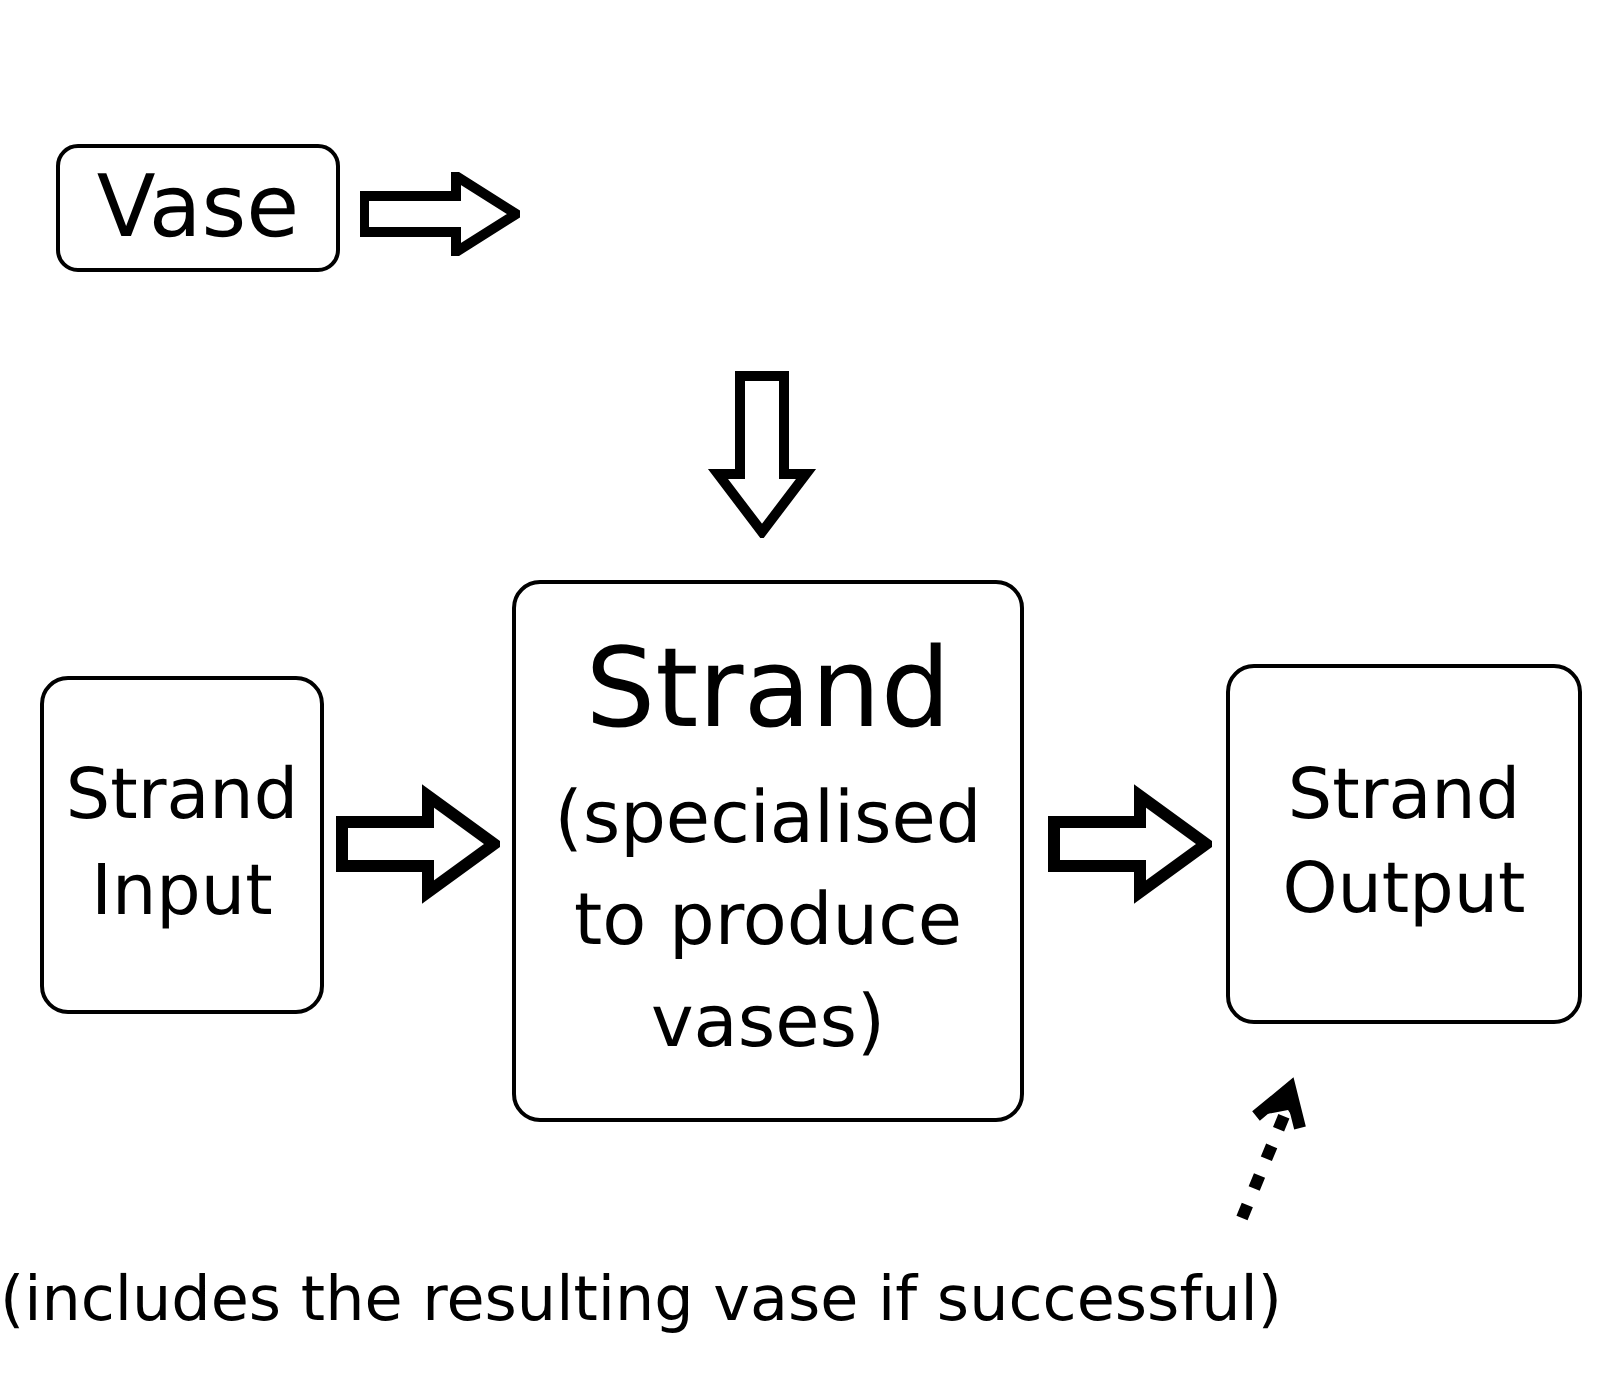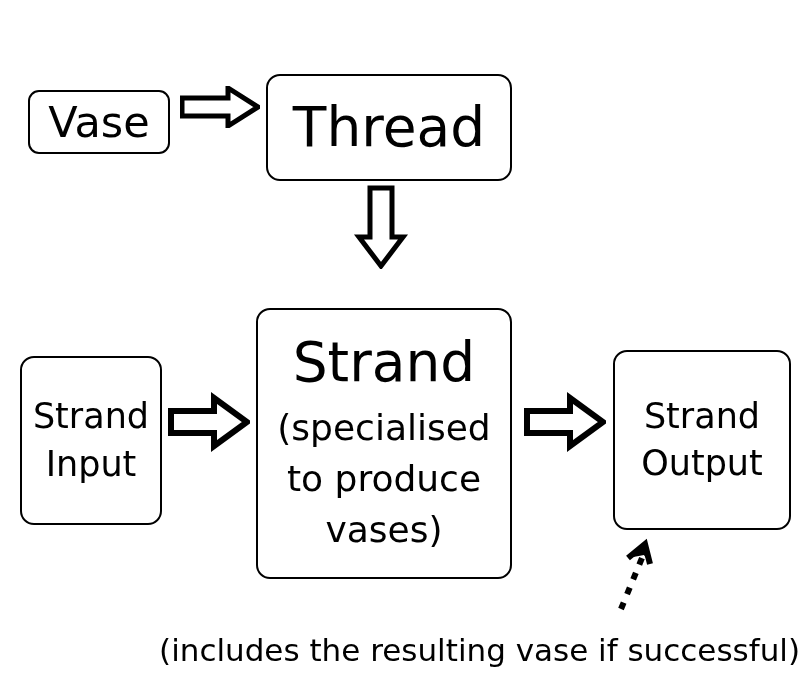--- a/index.html
+++ b/index.html
@@ -25,21 +25,20 @@
     box-sizing: border-box;
     border: 2.5px solid #000000;
     border-radius: 14px;
     background: #ffffff;
     display: flex;
     flex-direction: column;
     align-items: center;
     justify-content: center;
     text-align: center;
     line-height: 1.12;
-    margin-top: 18px;
   }
   .node .title {
     display: block;
     white-space: nowrap;
   }
   .node .sub {
     display: block;
   }
 
   
@@ -91,43 +90,40 @@
   #arrow-input-strand  { left: 168px; top: 392px; width: 82px;  height: 60px; }
   #arrow-strand-output { left: 524px; top: 392px; width: 82px;  height: 60px; }
   #arrow-dashed-note   { left: 600px; top: 530px; width: 70px;  height: 90px; }
 
   
   #caption {
     position: absolute;
     left: 0;
     top: 632px;
     width: 800px;
-    text-align: right;
+    text-align: left;
     font-size: 31px;
     white-space: nowrap;
   }
 </style>
 </head>
 <body>
 
 <div id="canvas">
 
   <div class="node" id="node-vase">
     <span class="title">Vase</span>
   </div>
 
   <div class="arrow" id="arrow-vase-thread">
     <svg width="80" height="42" viewBox="0 0 80 42" xmlns="http://www.w3.org/2000/svg">
       <polygon points="2,12 48,12 48,2 78,21 48,40 48,30 2,30" fill="#ffffff" stroke="#000000" stroke-width="5" stroke-linejoin="miter"></polygon>
     </svg>
   </div>
 
-  <div class="node" id="node-thread">
-    <span class="title">Thread</span>
-  </div>
 
   <div class="arrow" id="arrow-thread-strand">
     <svg width="58" height="84" viewBox="0 0 58 84" xmlns="http://www.w3.org/2000/svg">
       <polygon points="18,3 40,3 40,52 51,52 29,81 7,52 18,52" fill="#ffffff" stroke="#000000" stroke-width="5" stroke-linejoin="miter"></polygon>
     </svg>
   </div>
 
   <div class="node" id="node-strand-input">
     <span class="title" style="white-space:pre-line;">Strand
 Input</span>

